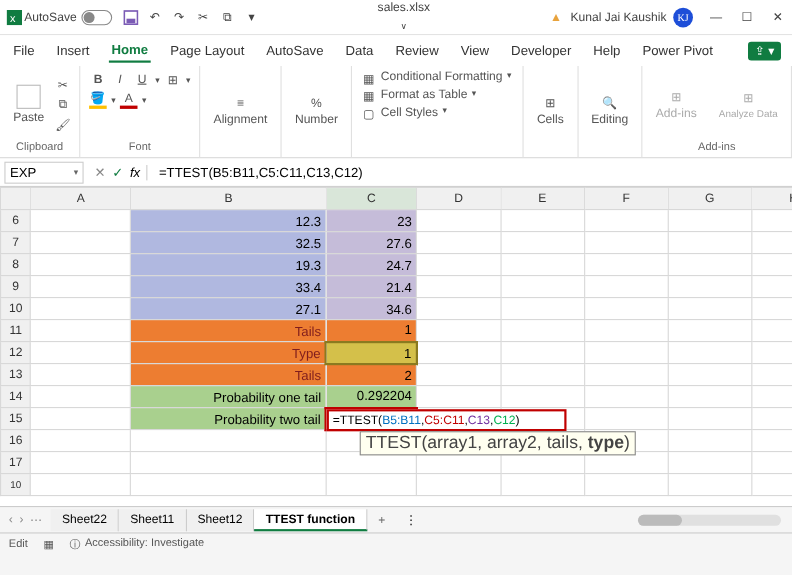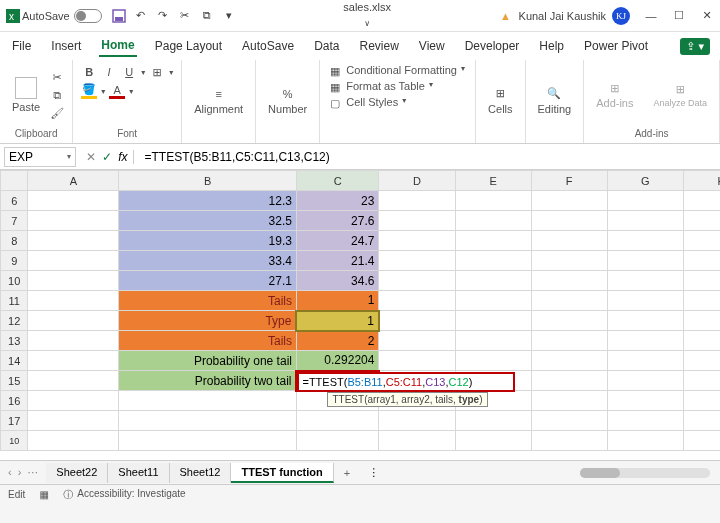--- a/index.html
+++ b/index.html
@@ -44,21 +44,21 @@
 .colA{width:86px;}.colB{width:168px;}.colC{width:78px;}.colD,.colE,.colF,.colG,.colH{width:72px;}
 .purpleB{background:#b0b8e0;}
 .purpleC{background:#c5bcd9;}
 .orangeB{background:#ed7d31;text-align:left;color:#7f1d1d;}
 .orangeC{background:#ed7d31;}
 .yellowC{background:#d4c04a;border:2px solid #8a7a20 !important;}
 .greenB{background:#a9d08e;text-align:left;}
 .greenC{background:#a9d08e;}
 .formula-cell{background:#fff;border:2px solid #c00000 !important;text-align:left;font-size:11px;position:relative;overflow:visible !important;}
 .formula-cell .fbox{position:absolute;top:0;left:0;white-space:nowrap;padding:0 3px;background:#fff;border:2px solid #c00000;width:218px;height:20px;display:flex;align-items:center;}
-.tip{position:absolute;top:20px;left:30px;background:#fffff0;border:1px solid #888;font-size:10px;padding:1px 4px;color:#444;z-index:10;white-space:nowrap;}
+.tip{position:absolute;top:20px;left:30px;background:#fffff0;border:1px solid #888;font-size:16px;padding:1px 4px;color:#444;z-index:10;white-space:nowrap;}
 .f-blue{color:#0070c0;}.f-red{color:#c00000;}.f-purple{color:#7030a0;}.f-green{color:#00b050;}
 .sheets{height:24px;background:#f5f5f5;border-top:1px solid #ccc;display:flex;align-items:center;font-size:11px;}
 .sheets .nav{display:flex;gap:6px;padding:0 8px;color:#888;}
 .sheets .stab{padding:3px 10px;border-right:1px solid #ccc;background:#f0f0f0;cursor:pointer;}
 .sheets .stab.active{background:#fff;border-bottom:2px solid #107c41;font-weight:600;}
 .sheets .plus{padding:0 10px;color:#666;}
 .scroll{flex:1;display:flex;justify-content:flex-end;padding-right:10px;}
 .scroll .bar{width:130px;height:10px;background:#e0e0e0;border-radius:5px;position:relative;}
 .scroll .thumb{position:absolute;width:40px;height:10px;background:#bbb;border-radius:5px;left:0;}
 .status{height:20px;background:#f5f5f5;border-top:1px solid #ccc;display:flex;align-items:center;font-size:10px;color:#555;padding:0 8px;gap:12px;}

